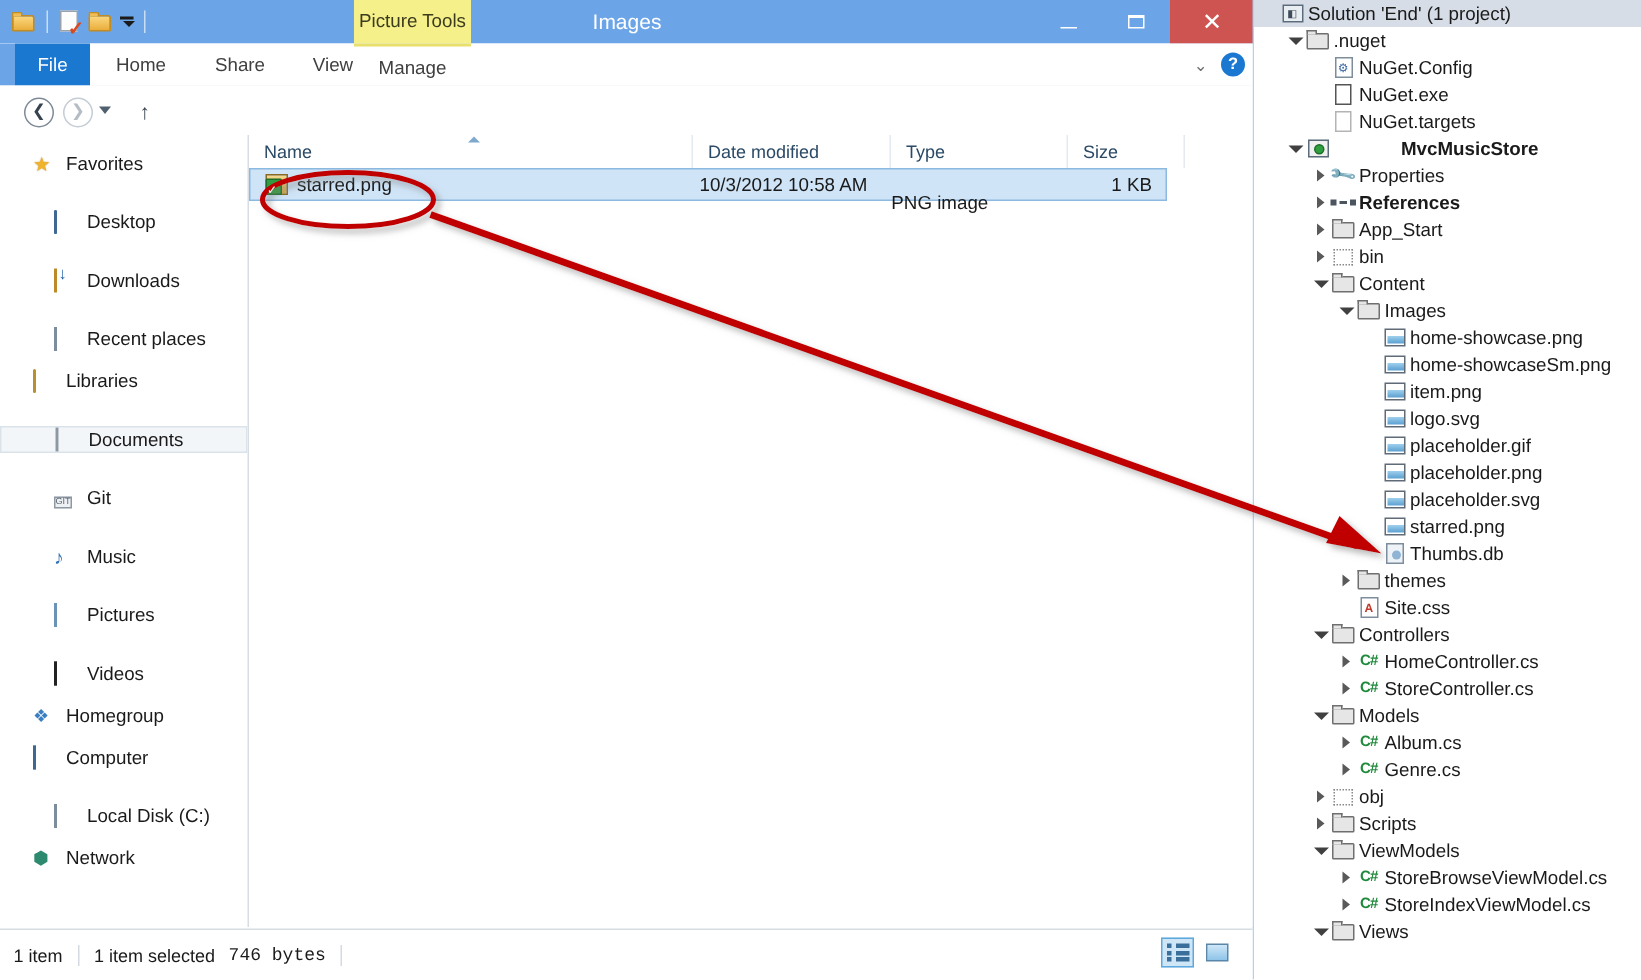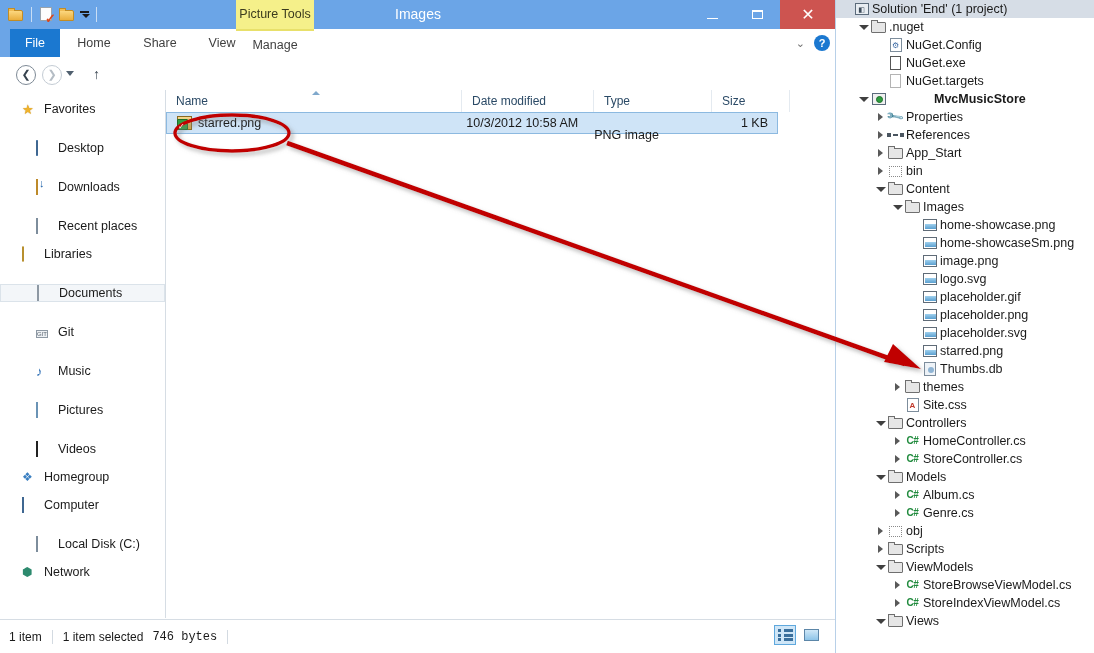--- a/index.html
+++ b/index.html
@@ -533,21 +533,21 @@
         </div>
         <div class="tree-row" style="padding-left: 38px;">
           <span class="tw">
             <span class="tri-r"></span>
           </span>
           <span class="ti">
             <span class="i-wrench">🔧</span>
           </span>
           <span class="tl">Properties</span>
         </div>
-        <div class="tree-row" style="padding-left: 38px;">
+        <div class="tree-row" style="padding-left: 38px; font-weight: bold;">
           <span class="tw">
             <span class="tri-r"></span>
           </span>
           <span class="ti">
             <span class="i-refs">
               <i></i>
               <b></b>
               <i></i>
             </span>
           </span>
@@ -601,21 +601,21 @@
           <span class="ti">
             <span class="i-img"></span>
           </span>
           <span class="tl">home-showcaseSm.png</span>
         </div>
         <div class="tree-row" style="padding-left: 72px;">
           <span class="tw"></span>
           <span class="ti">
             <span class="i-img"></span>
           </span>
-          <span class="tl">image.png</span>
+          <span class="tl">item.png</span>
         </div>
         <div class="tree-row" style="padding-left: 72px;">
           <span class="tw"></span>
           <span class="ti">
             <span class="i-img"></span>
           </span>
           <span class="tl">logo.svg</span>
         </div>
         <div class="tree-row" style="padding-left: 72px;">
           <span class="tw"></span>

